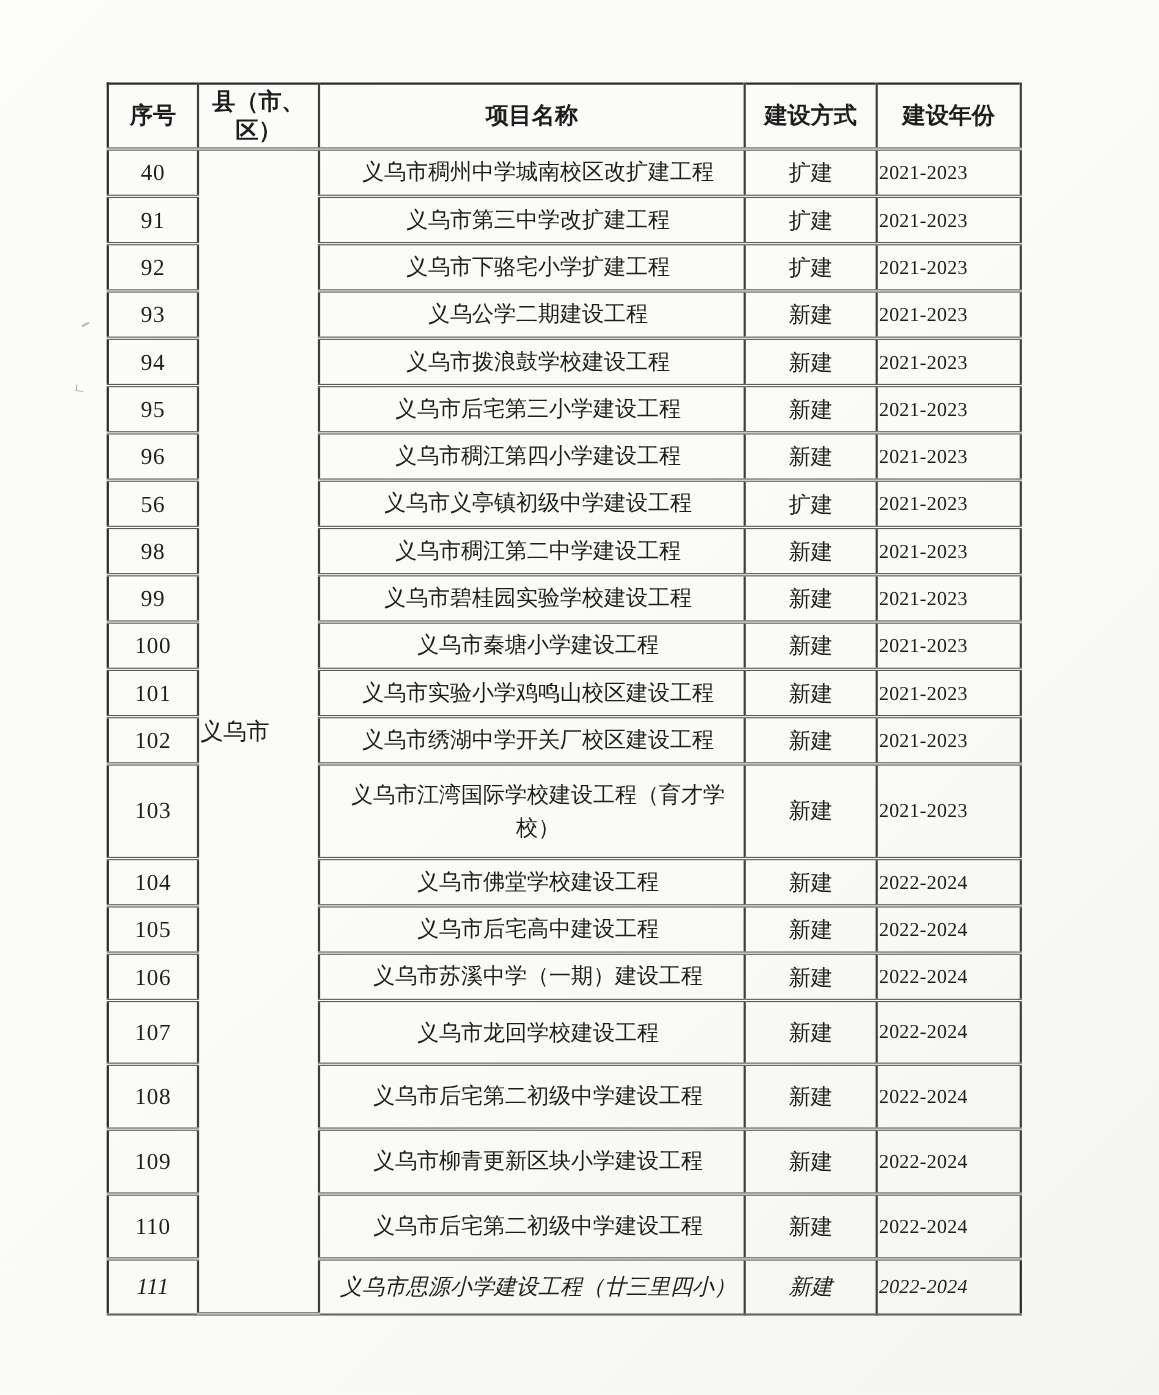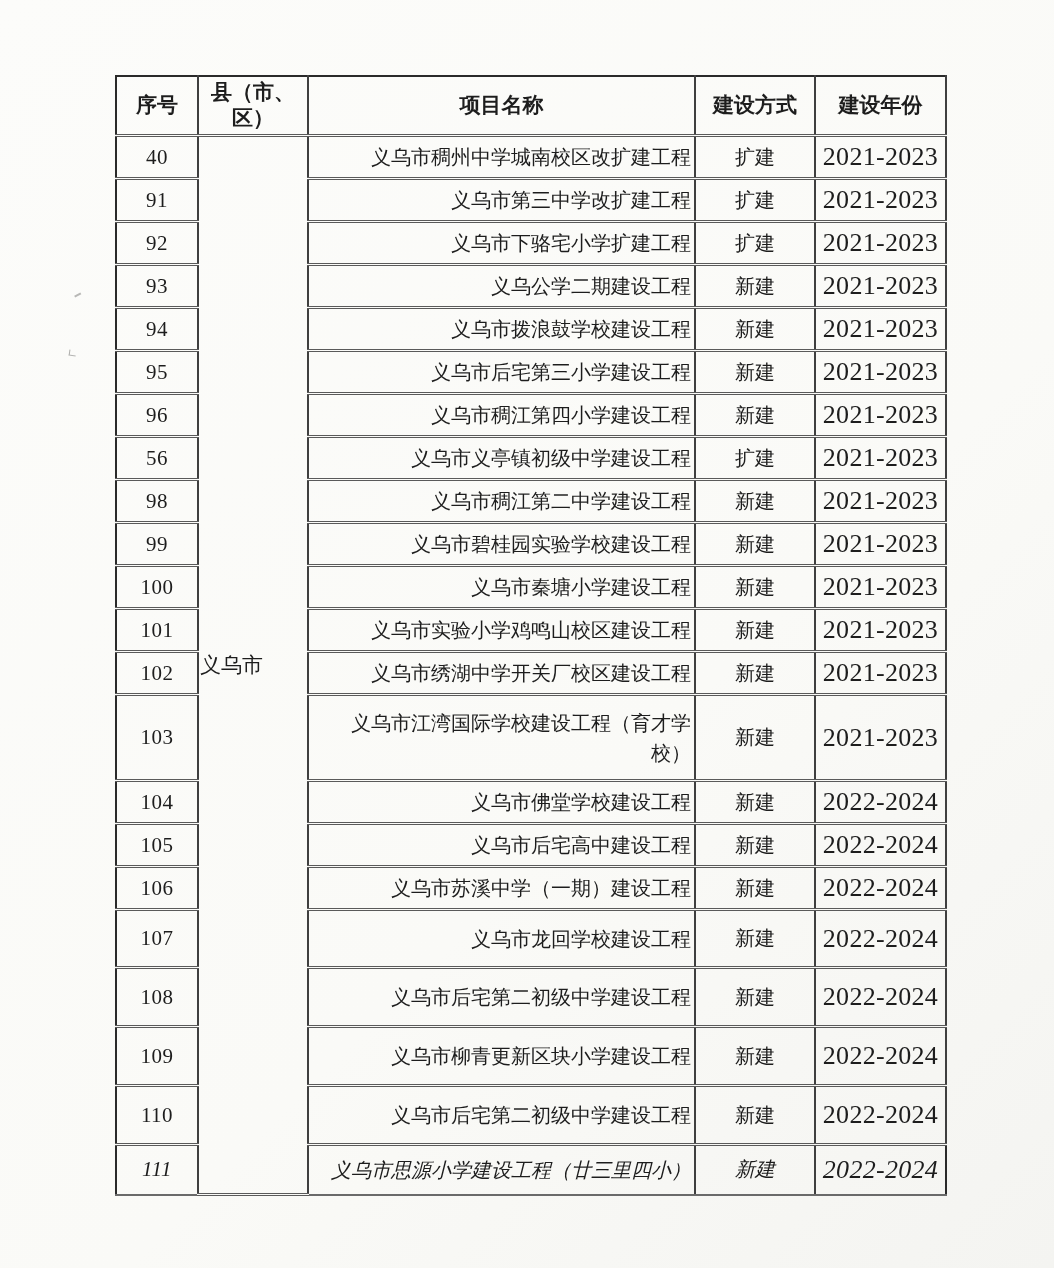--- a/index.html
+++ b/index.html
@@ -10,21 +10,21 @@
     overflow:hidden;
     font-family:"Liberation Serif","DejaVu Serif",serif;
     color:#1d1d1d;
   }
   
   .page-surface{
     position:absolute;inset:0;
     background:linear-gradient(135deg,#fcfcfa 0%,#fafaf7 60%,#f4f4f1 100%);
   }
   table.projects{
-    position:absolute;left:115px;top:75px;
+    position:absolute;left:97px;top:75px;
     width:830px;
     border-collapse:collapse;
     table-layout:fixed;
     background:transparent;
     border:2px solid #2a2a2a;
   }
   th,td{
     border-right:2px solid #3f3f3f;
     border-bottom:3px double #5a5a5a;
     overflow:hidden;
@@ -50,35 +50,35 @@
     font-size:21px;
     vertical-align:middle;
     letter-spacing:0.5px;
   }
   td.cell-county{
     text-align:left;
     font-size:21px;
     vertical-align:middle;
   }
   td.cell-name{
-    text-align:right;
+    text-align:center;
     font-size:20px;
     line-height:1.5;
     padding:3px 3px 3px 14px;
     vertical-align:middle;
   }
   td.cell-method{
     text-align:center;
     font-size:20px;
     vertical-align:middle;
     margin-left:15px;
   }
   td.cell-years{
-    text-align:center;
-    font-size:26px;
+    text-align:left;
+    font-size:18px;
     vertical-align:middle;
     letter-spacing:0.3px;
   }
   
   tbody tr:last-child td:last-child{border-right:2px dashed #9a9a9a;}
   tbody tr:last-child td{border-bottom:2px solid #6a6a6a;font-style:italic;}
   
   .speck{position:absolute;background:none;pointer-events:none;}
   .speck-a{left:74px;top:293px;width:7px;height:1px;border-bottom:2px solid #b8b8b6;transform:rotate(-28deg);}
   .speck-b{left:69px;top:350px;width:6px;height:5px;border-left:1px solid #aeaeac;border-bottom:1px solid #b4b4b2;transform:rotate(8deg);}

